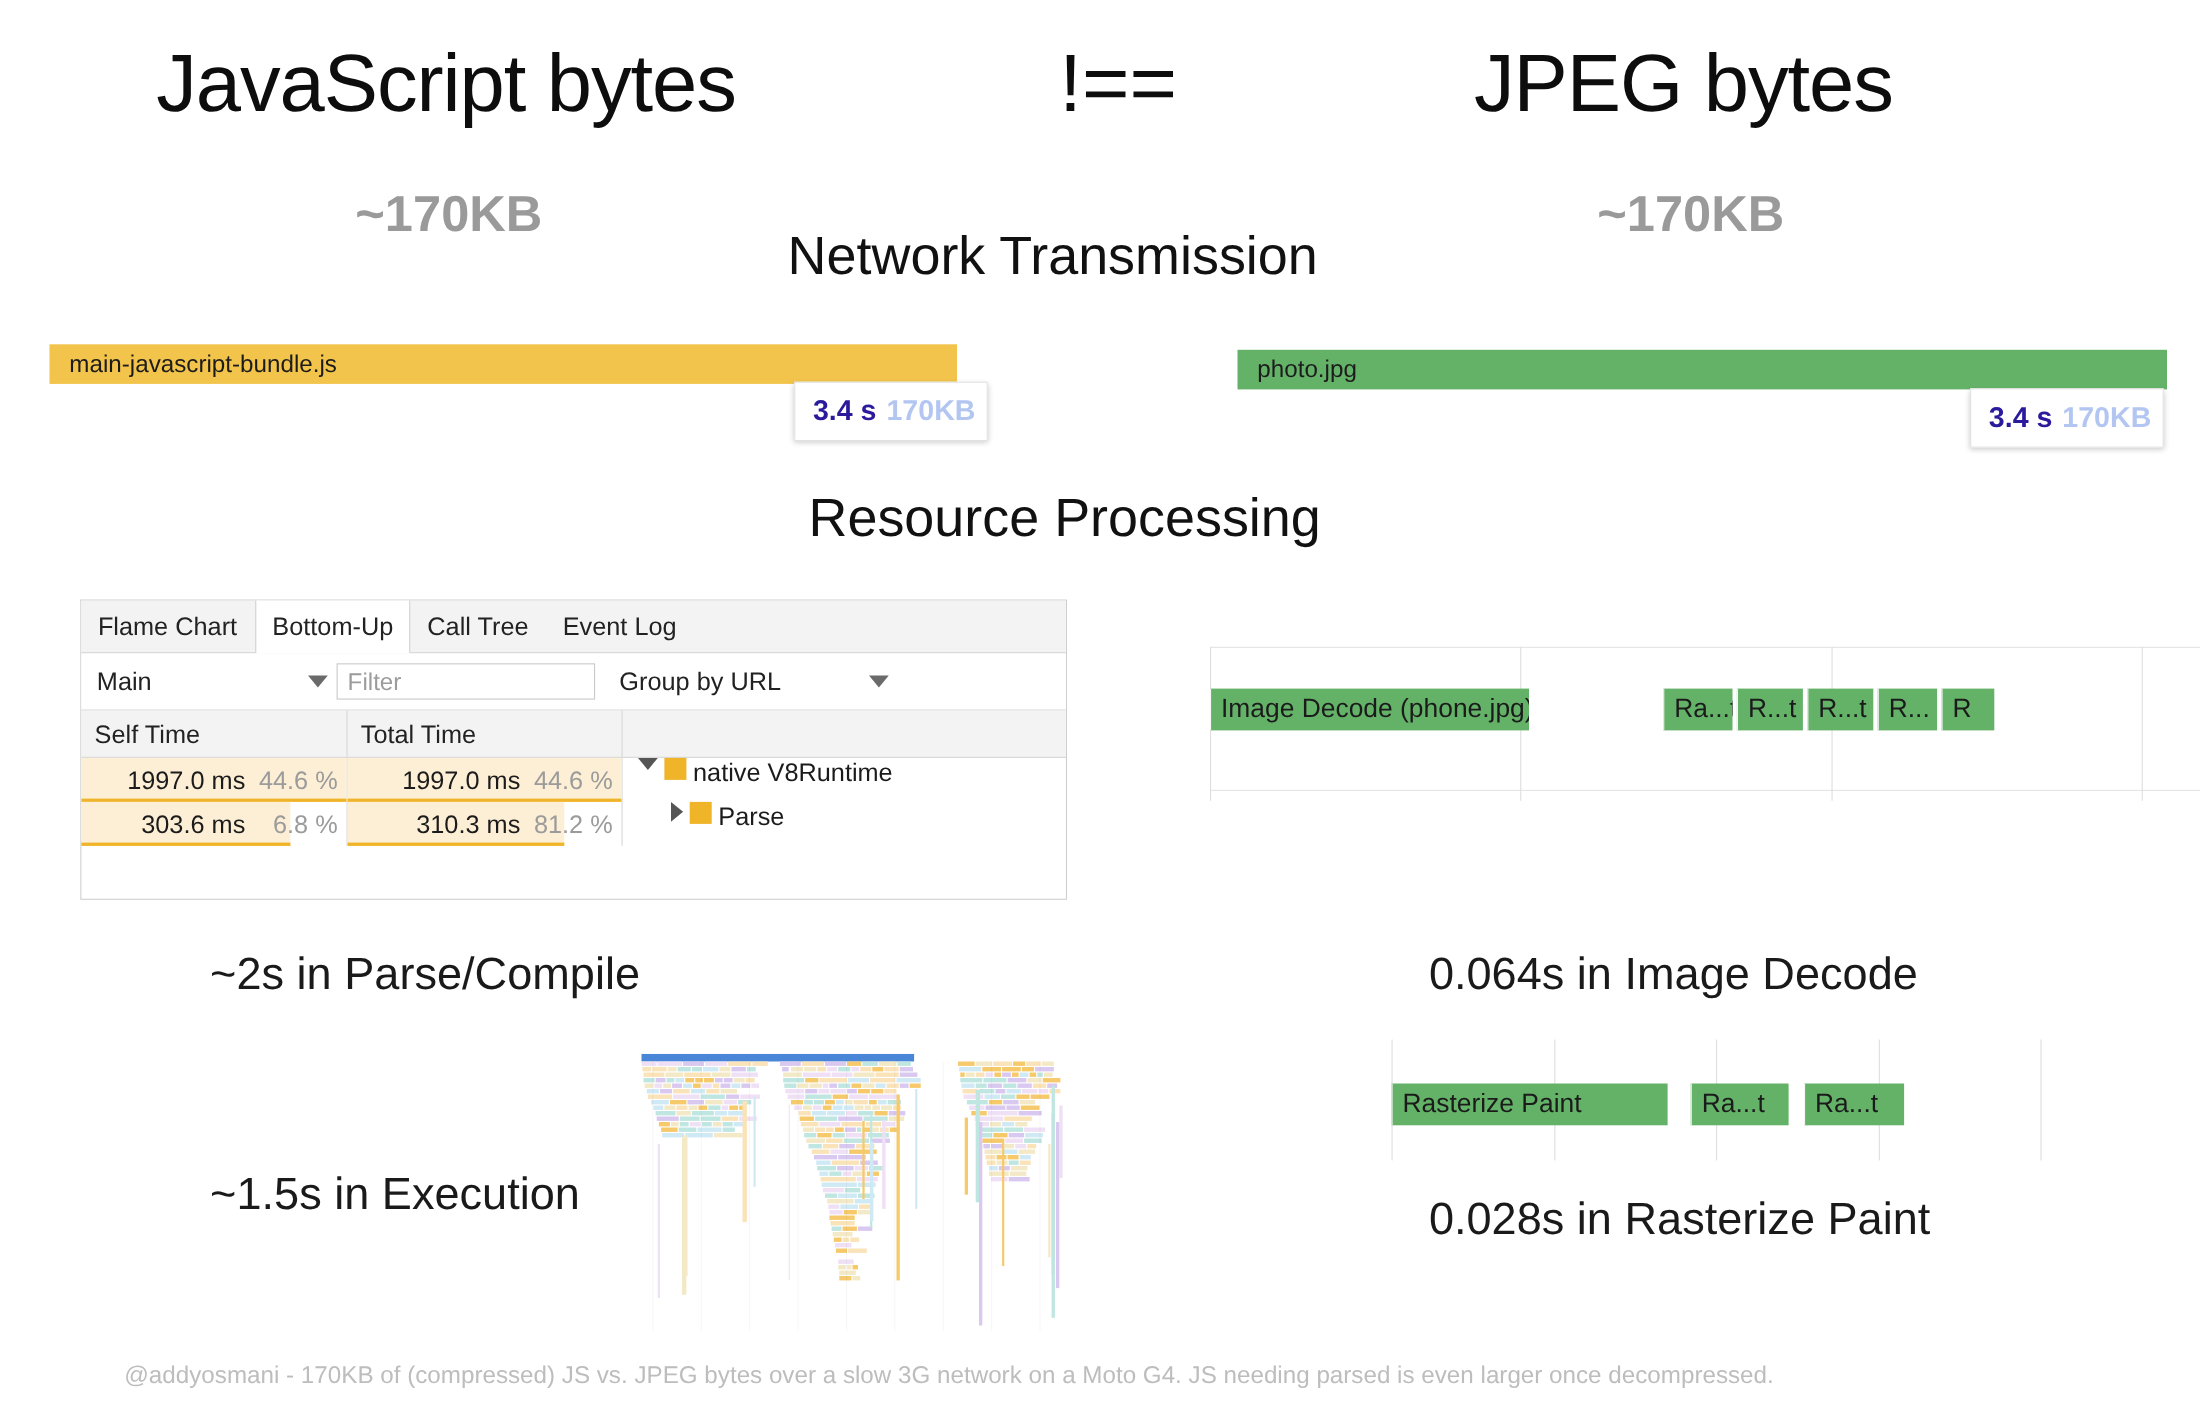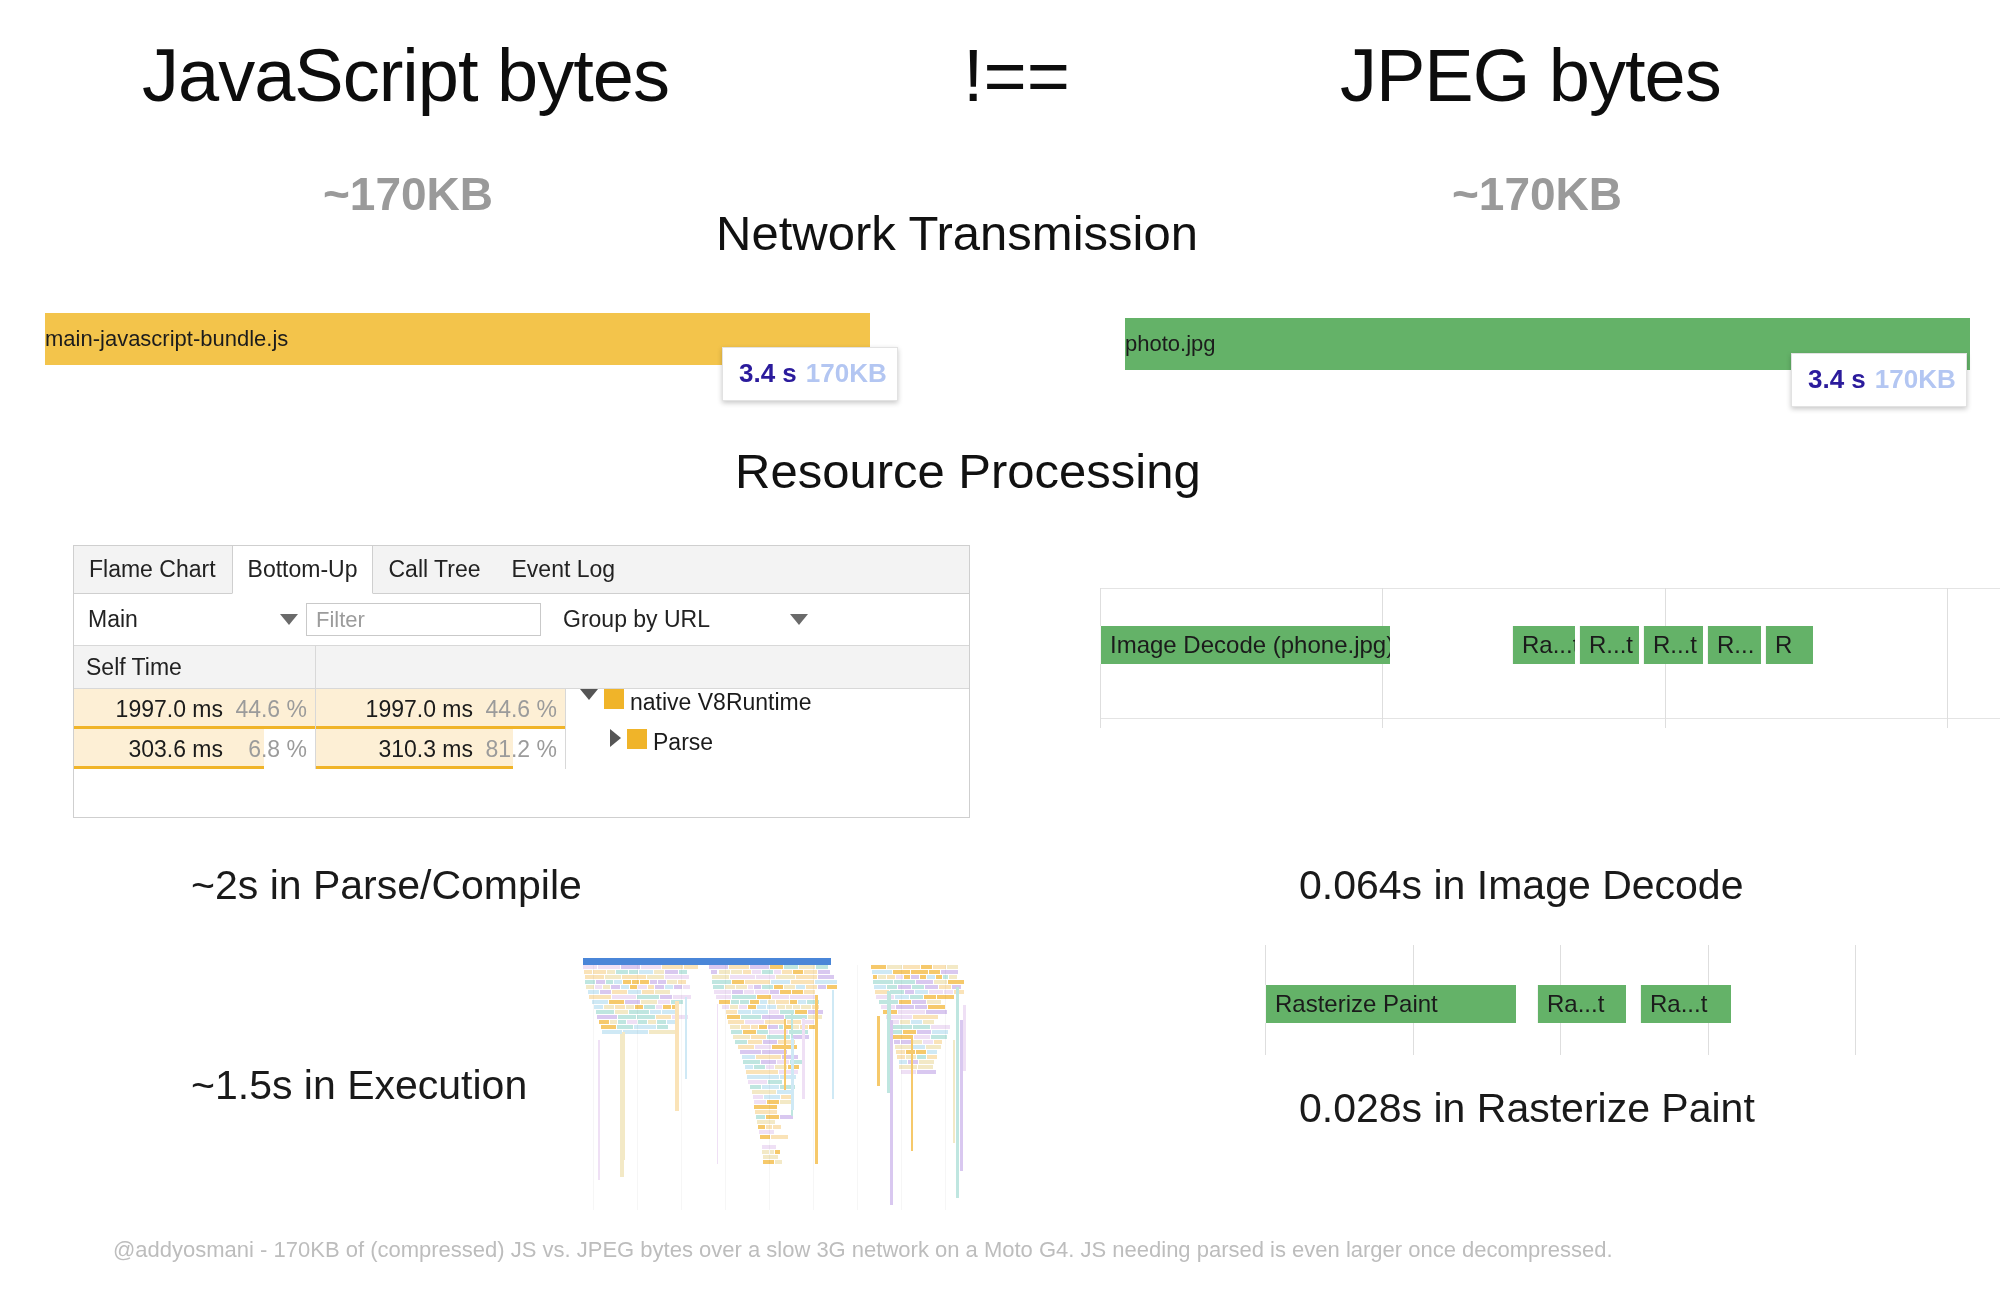--- a/index.html
+++ b/index.html
@@ -45,24 +45,25 @@
     white-space:nowrap;
   }
   .footer-note{
     font-size:22px;
     color:#bdbdbd;
     white-space:nowrap;
   }
 
   
   .netbar{
-    height:52px;
+    height:36px;
     display:flex;
     align-items:center;
     box-sizing:border-box;
+    padding-left:18px;
     font-size:22px;
     color:#1c1c1c;
   }
   .netbar.js{background:#f3c44b;}
   .netbar.jpg{background:#64b268;}
 
   .tip{
     background:#fff;
     border:1px solid #e2e2e2;
     box-shadow:0 2px 5px rgba(0,0,0,.22);
@@ -290,20 +291,21 @@
       <span>Filter</span>
     </div>
     <div class="dt-select2">
       <span>Group by URL</span>
       <span class="caret"></span>
     </div>
   </div>
 
   <div class="dt-thead">
     <div class="dt-th th-self">Self Time</div>
+    <div class="dt-th th-total">Total Time</div>
   </div>
 
   <div id="dt-rows">
       <div class="dt-row">
         <div class="cell-time">
           <div class="cell-bg" style="width: 100%;"></div>
           <span class="cell-ms">1997.0 ms</span>
           <span class="cell-pct">44.6 %</span>
         </div>
         <div class="cell-time total">

